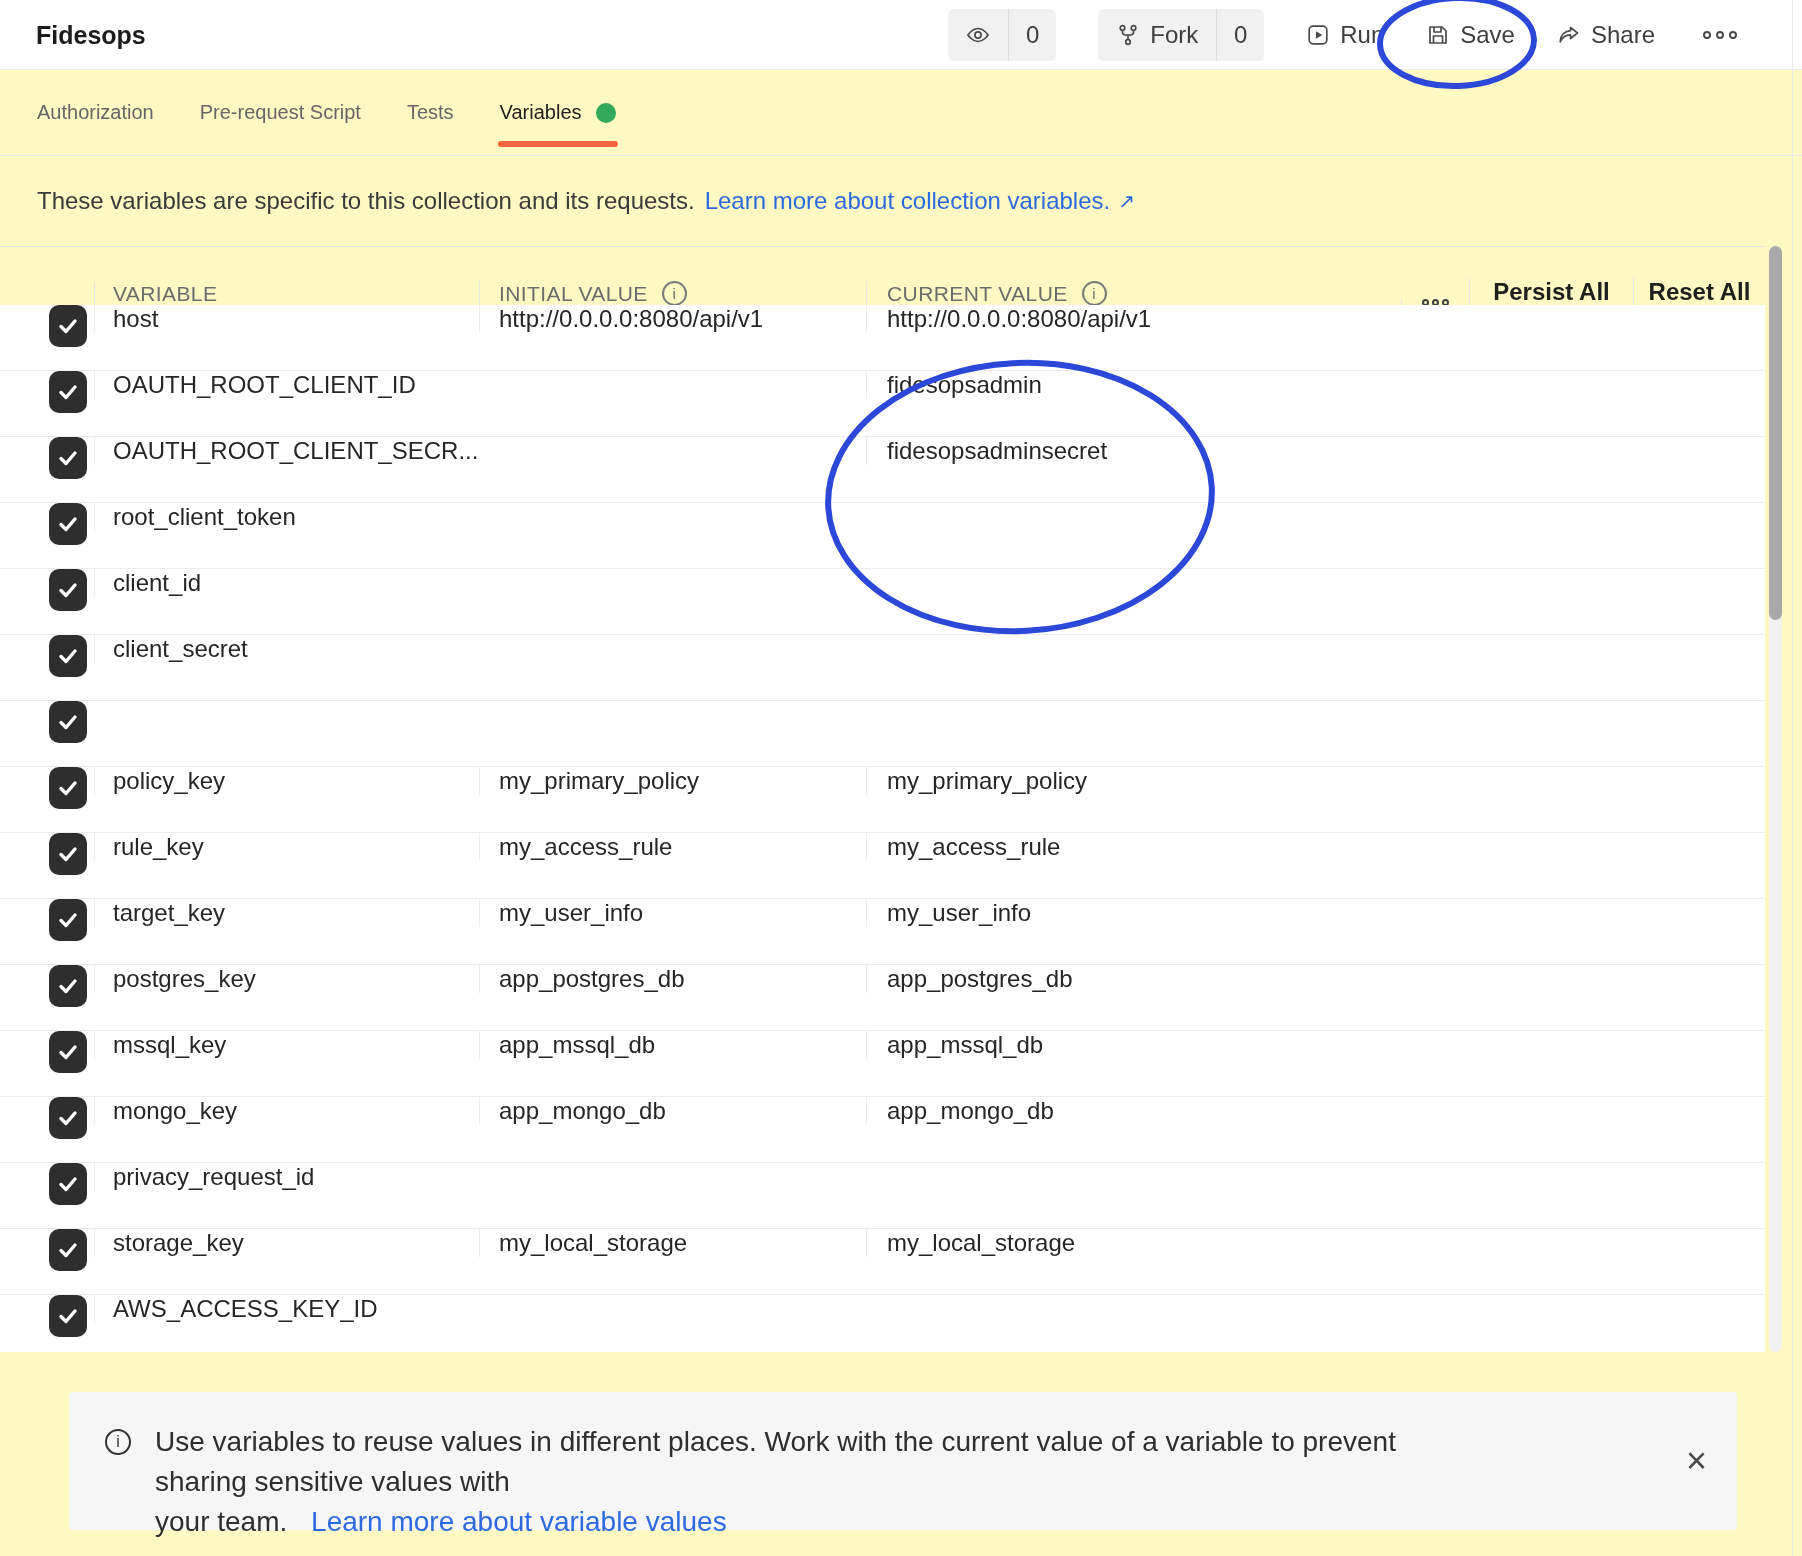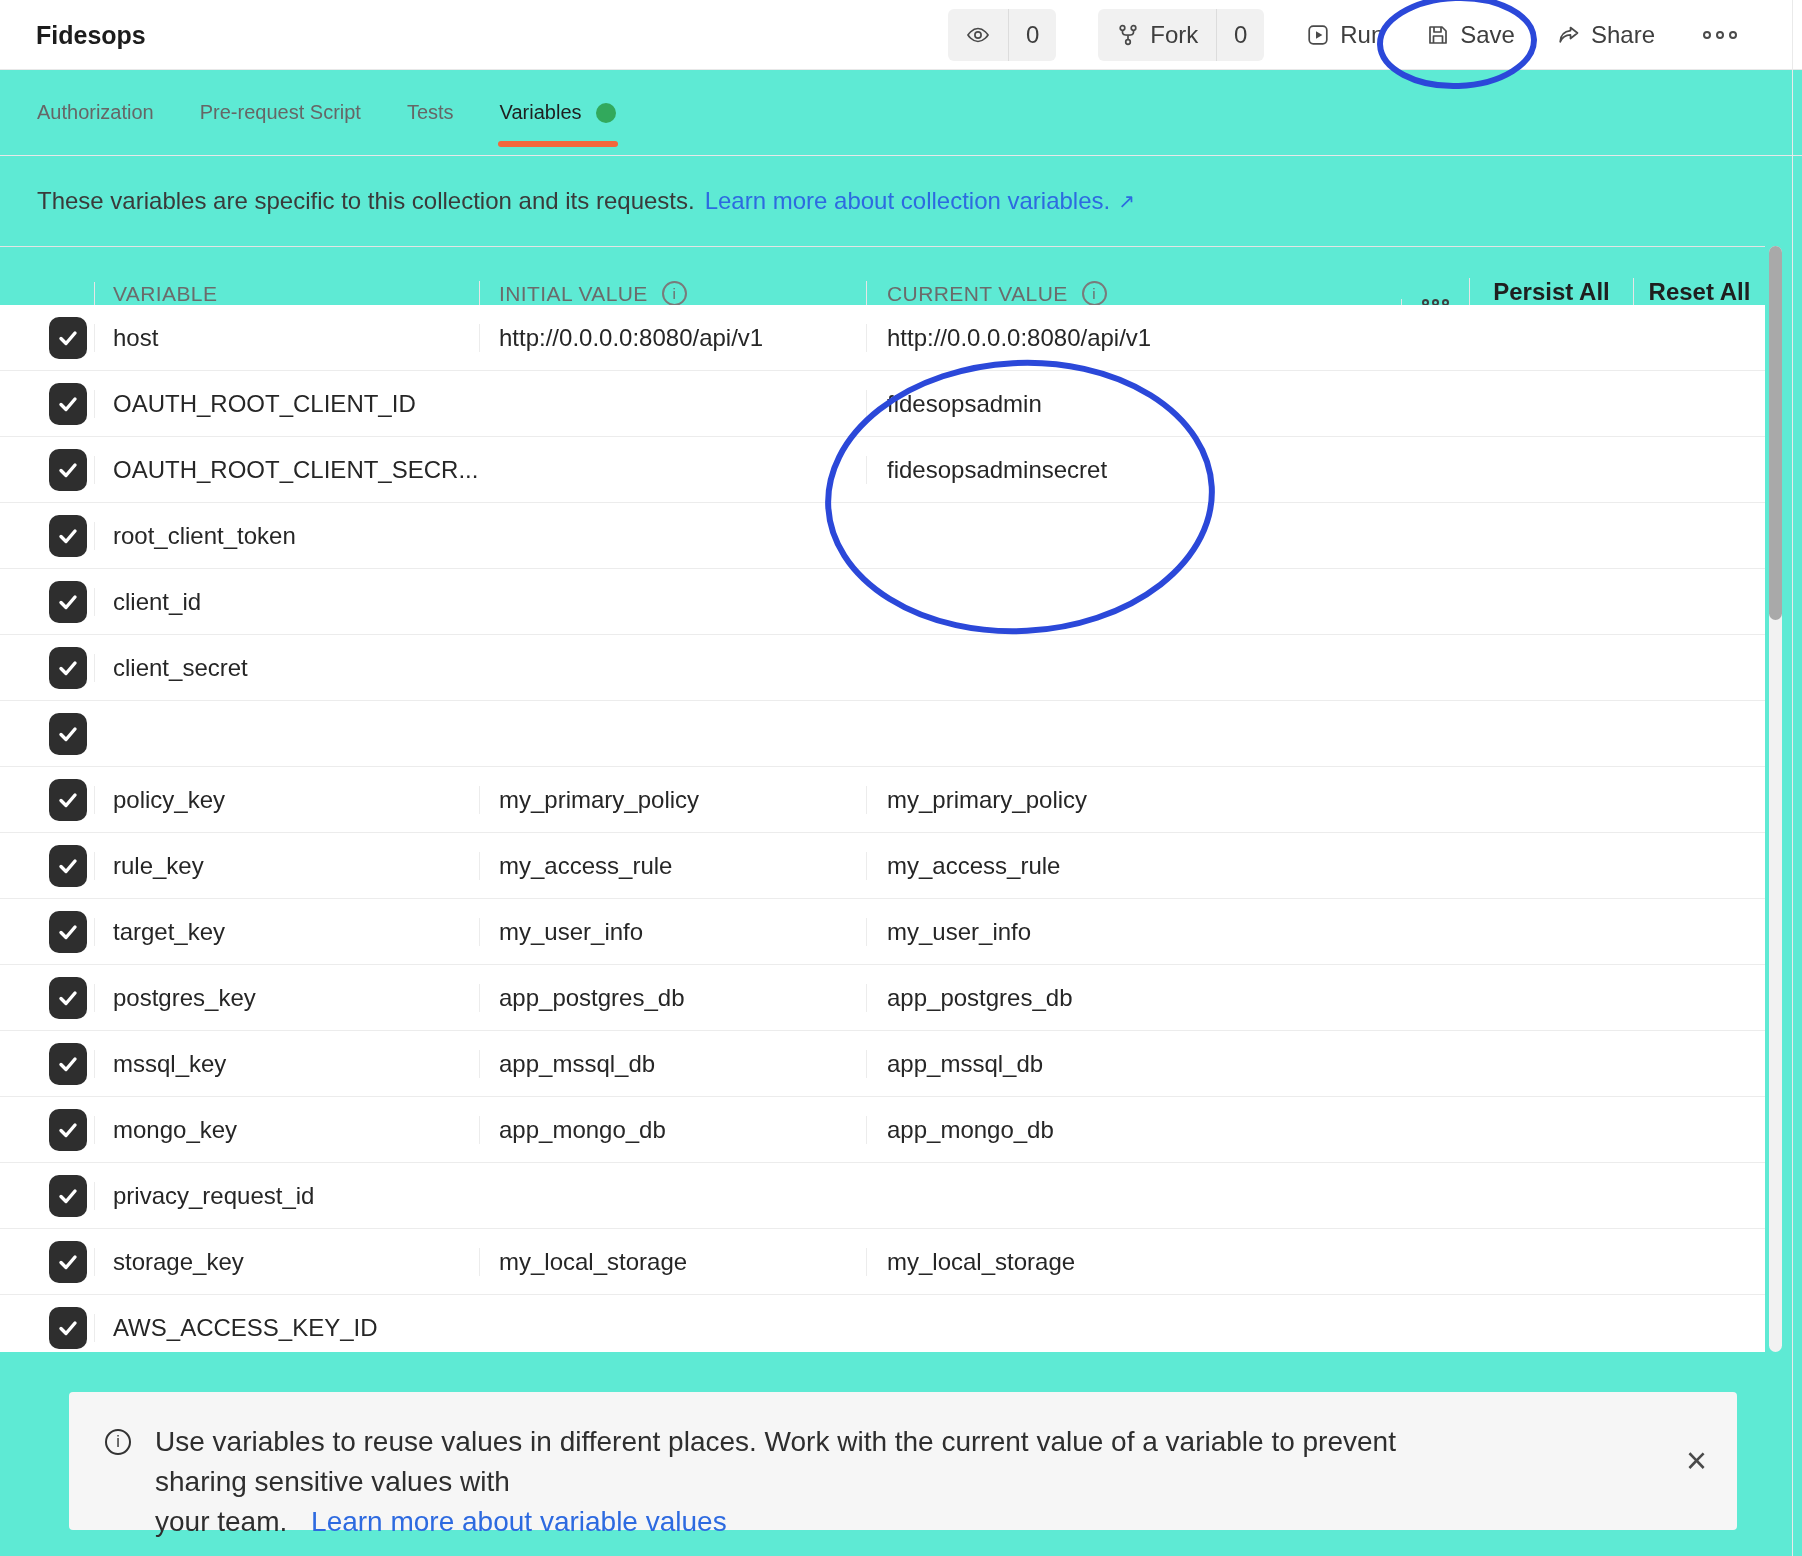--- a/index.html
+++ b/index.html
@@ -1,18 +1,18 @@
 <!DOCTYPE html>
 <html><head>
 <meta charset="utf-8">
 <style>
   * { margin:0; padding:0; box-sizing:border-box; }
   html,body { background:#ffffff; }
   body { font-family:"Liberation Sans","DejaVu Sans",sans-serif; color:#262626; }
-  #app { position:relative; width:1802px; height:1556px; background:#5eead4; overflow:hidden; }
+  #app { position:relative; width:1802px; height:1556px; background:#fef9c3; overflow:hidden; }
 
   
   .topbar { position:absolute; left:0; top:0; width:1802px; height:70px;
             border-bottom:1px solid #e8e8e8; background:#fff; display:flex; align-items:center; }
   .coll-title { position:absolute; left:36px; top:50%; transform:translateY(-50%);
                 font-size:25px; font-weight:bold; color:#1c1c1c; }
   .toolbar { position:absolute; right:59px; top:0; height:70px; display:flex; align-items:center; gap:42px; }
   .seg { display:flex; align-items:stretch; height:52px; background:#f1f1f1; border-radius:6px; overflow:hidden; }
   .seg-cell { display:flex; align-items:center; justify-content:center; gap:10px;
               font-size:24px; color:#3e3e3e; padding:15px 18px; cursor:pointer; }
@@ -53,21 +53,21 @@
   .th.c-persist { width:164px; justify-content:center; }
   .th.c-reset   { width:132px; justify-content:center; }
   .th.c-persist, .th.c-reset { font-size:24px; font-weight:600; color:#1f1f1f; letter-spacing:0; cursor:pointer; }
   .info-i { width:25px; height:25px; border:2px solid #7a7a7a; border-radius:50%;
             display:inline-flex; align-items:center; justify-content:center;
             font-size:15px; color:#6b6b6b; margin-left:14px; font-style:normal; }
   .hdots { display:flex; gap:3px; cursor:pointer; }
   .hdots i { width:7px; height:7px; border:2px solid #3f3f3f; border-radius:50%; display:block; }
 
   .tbody { position:absolute; left:0; top:305px; width:1765px; height:1047px; overflow:hidden; }
-  .trow { height:66px; display:flex; align-items:center; border-bottom:1px solid #ececec;
+  .trow { height:66px; display:flex; align-items:flex-start; border-bottom:1px solid #ececec;
           font-size:24px; color:#262626; background:#fff; }
   .td { display:flex; align-items:center; }
   .td.c-check { width:94px; }
   .td.c-var   { width:385px; padding-left:18px; border-left:1px solid #ececec; }
   .td.c-init  { width:387px; padding-left:19px; border-left:1px solid #ececec; }
   .td.c-cur   { flex:1; padding-left:20px; border-left:1px solid #ececec; }
   .cbx { width:38px; height:42px; margin-left:49px; background:#2e2e2e; border-radius:10px;
          display:flex; align-items:center; justify-content:center; cursor:pointer; }
   .cbx svg { width:24px; height:24px; }
 

